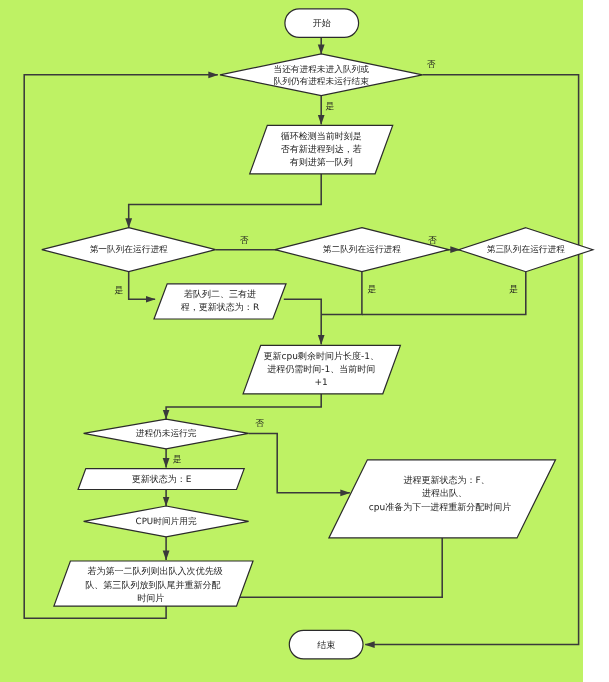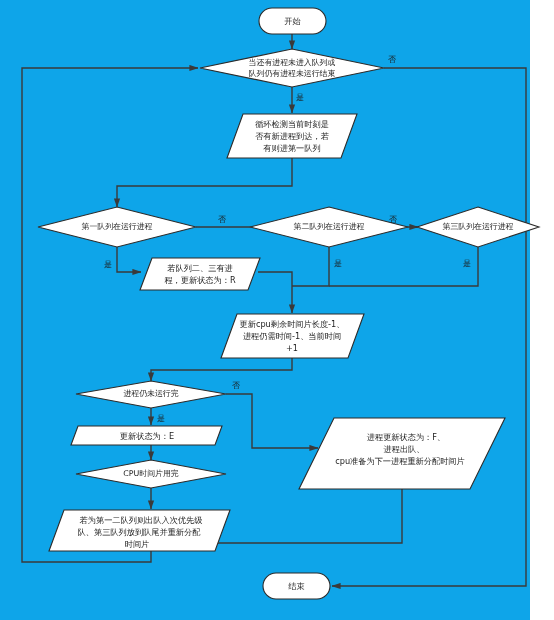--- a/index.html
+++ b/index.html
@@ -10,21 +10,21 @@
   body {
     width: 554px;
     height: 620px;
     font-family: "DejaVu Sans", "Liberation Sans", sans-serif;
     overflow: hidden;
   }
   #flowchart-root {
     position: relative;
     width: 530px;
     height: 620px;
-    background: #0ea5e9;
+    background: #bef264;
     text-decoration: underline;
   }
   svg.chart-svg {
     display: block;
     width: 554px;
     height: 620px;
   }
   .shape-outline {
     fill: #ffffff;
     stroke: #2b2b2b;

